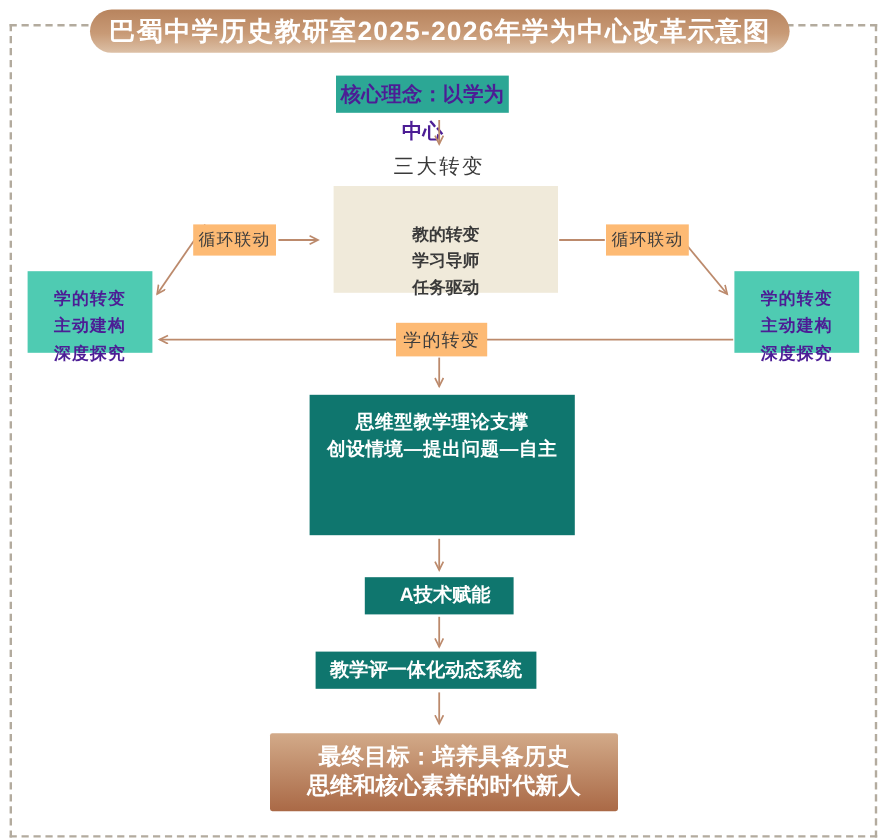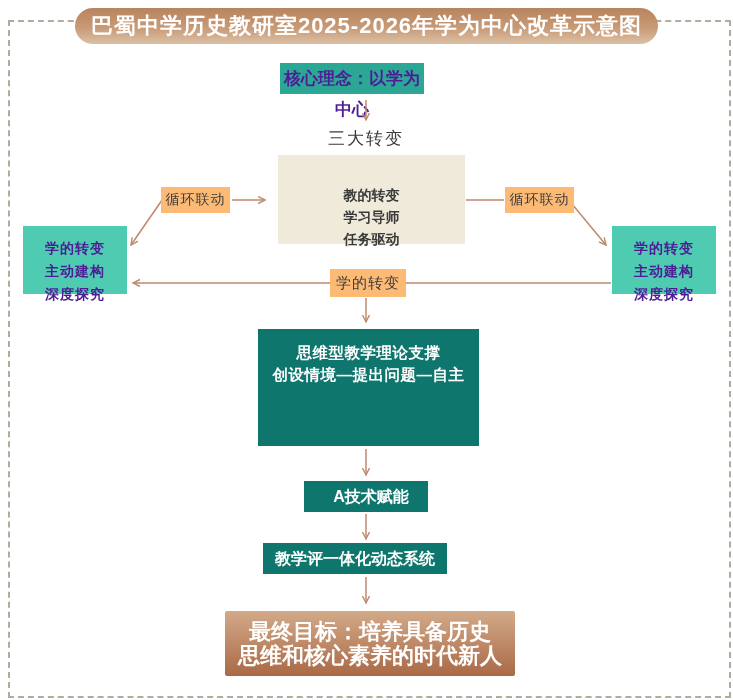--- a/index.html
+++ b/index.html
@@ -27,21 +27,21 @@
   .cycle-left{left:161px;top:187px;width:69px;height:26px;font-size:14px;letter-spacing:1px;}
   .cycle-right{left:505px;top:187px;width:69px;height:26px;font-size:14px;letter-spacing:1px;}
   .feedback{left:330px;top:269px;width:76px;height:28px;font-size:15px;letter-spacing:1px;}
   .salmon{background:#0f766e;color:#ffffff;font-weight:bold;z-index:2;}
   .theory{left:258px;top:329px;width:221px;height:117px;font-size:15.5px;
     line-height:22px;padding-top:13px;letter-spacing:0.5px;}
   .tech{left:304px;top:481px;width:124px;height:31px;font-size:16px;line-height:31px;padding-left:10px;}
   .system{left:263px;top:543px;width:184px;height:31px;font-size:16px;line-height:31px;}
   .goal{left:225px;top:611px;width:290px;height:65px;border-radius:2px;
     background:linear-gradient(180deg,#d2aa89 0%,#aa6946 100%);
-    color:#ffffff;font-weight:bold;font-size:22px;line-height:24px;padding-top:9px;z-index:2;}
+    color:#ffffff;font-weight:bold;font-size:19px;line-height:24px;padding-top:9px;z-index:2;}
   svg.arrows{position:absolute;left:0;top:0;z-index:3;}
 </style>
 </head>
 <body>
 
 <div class="canvas">
 
   <div class="dashed-frame"></div>
 
   <div class="abs title">巴蜀中学历史教研室2025-2026年学为中心改革示意图</div>

